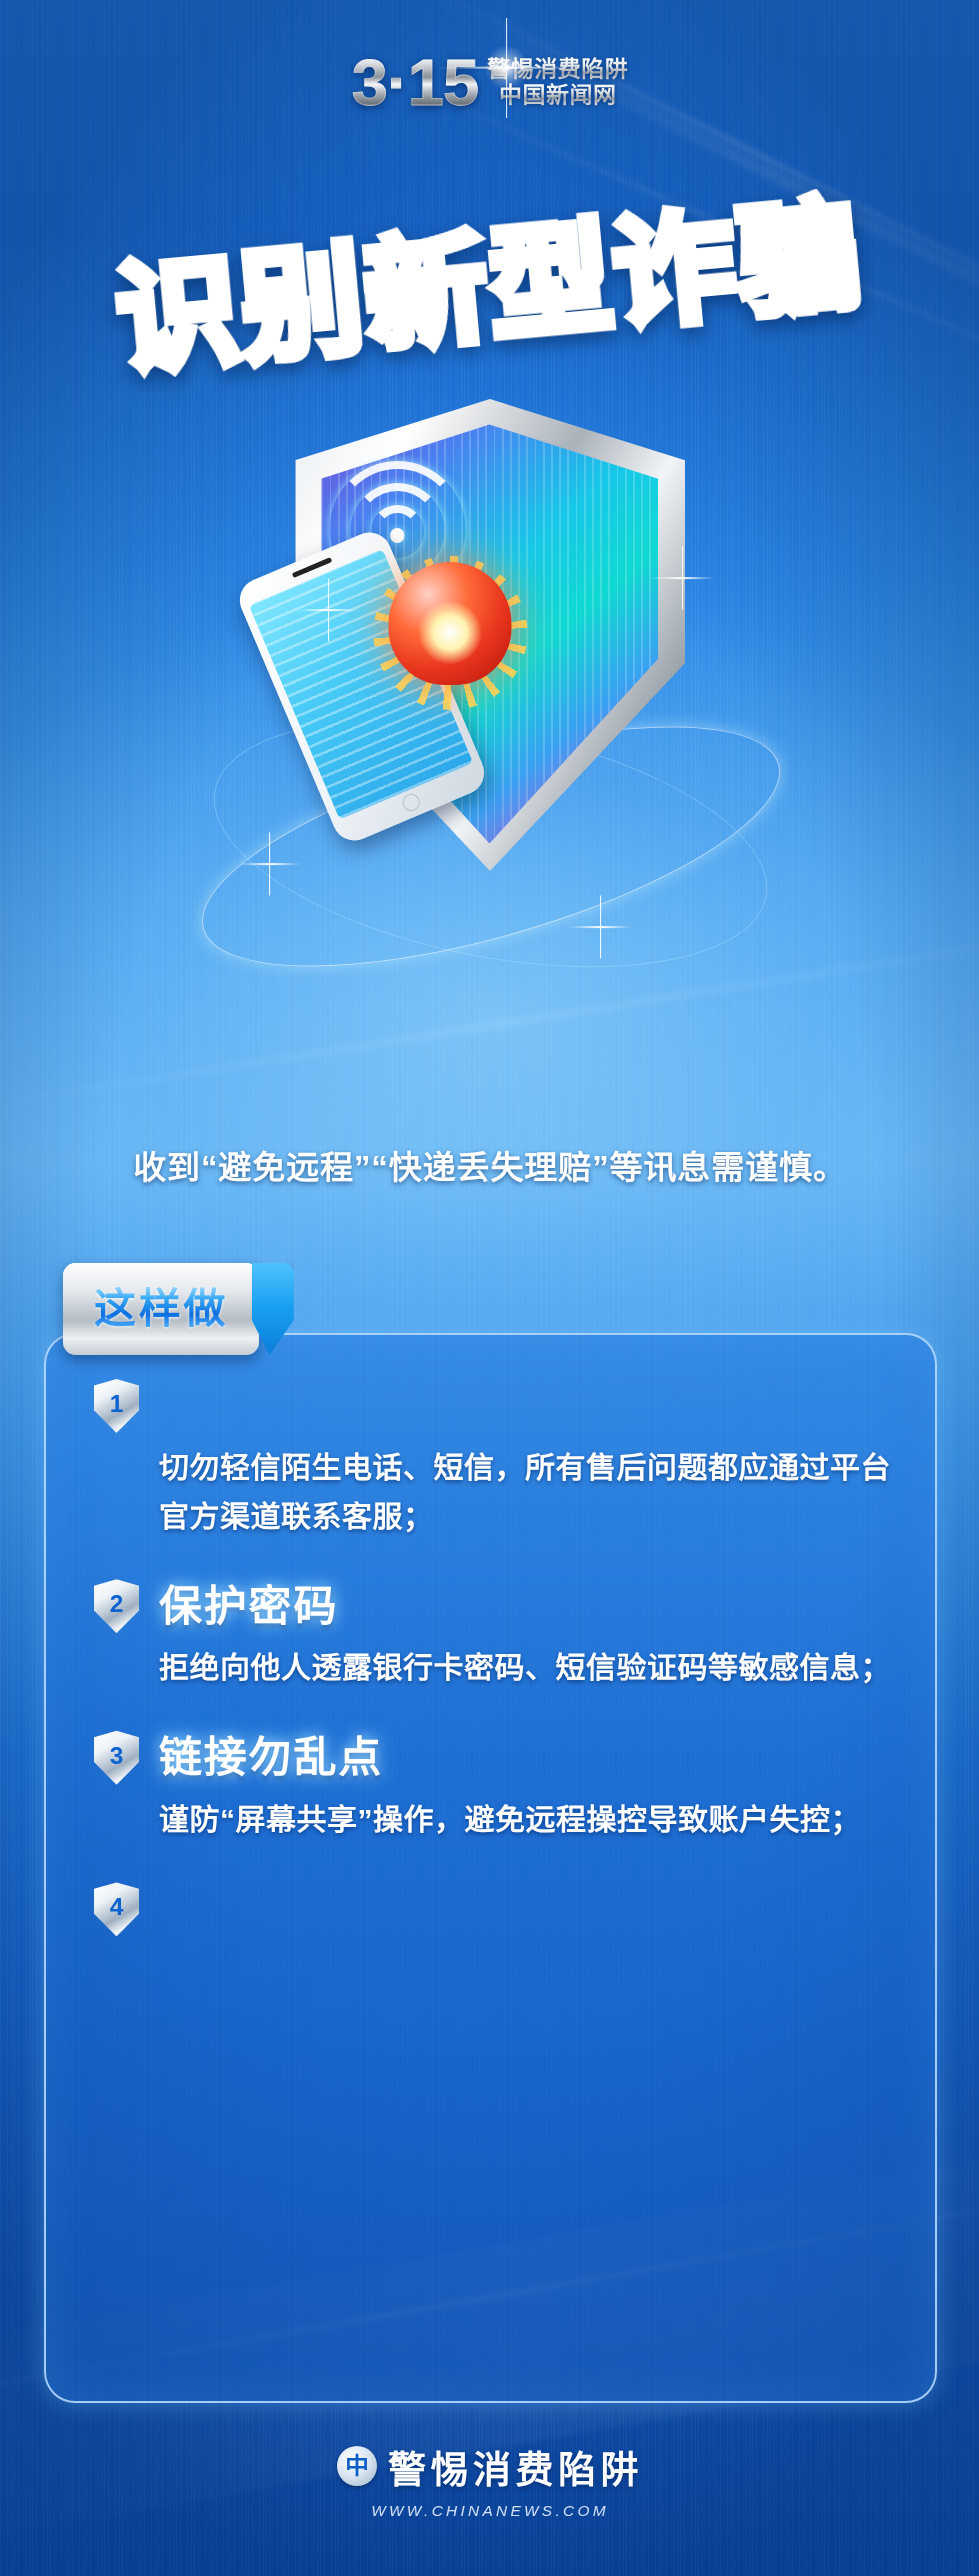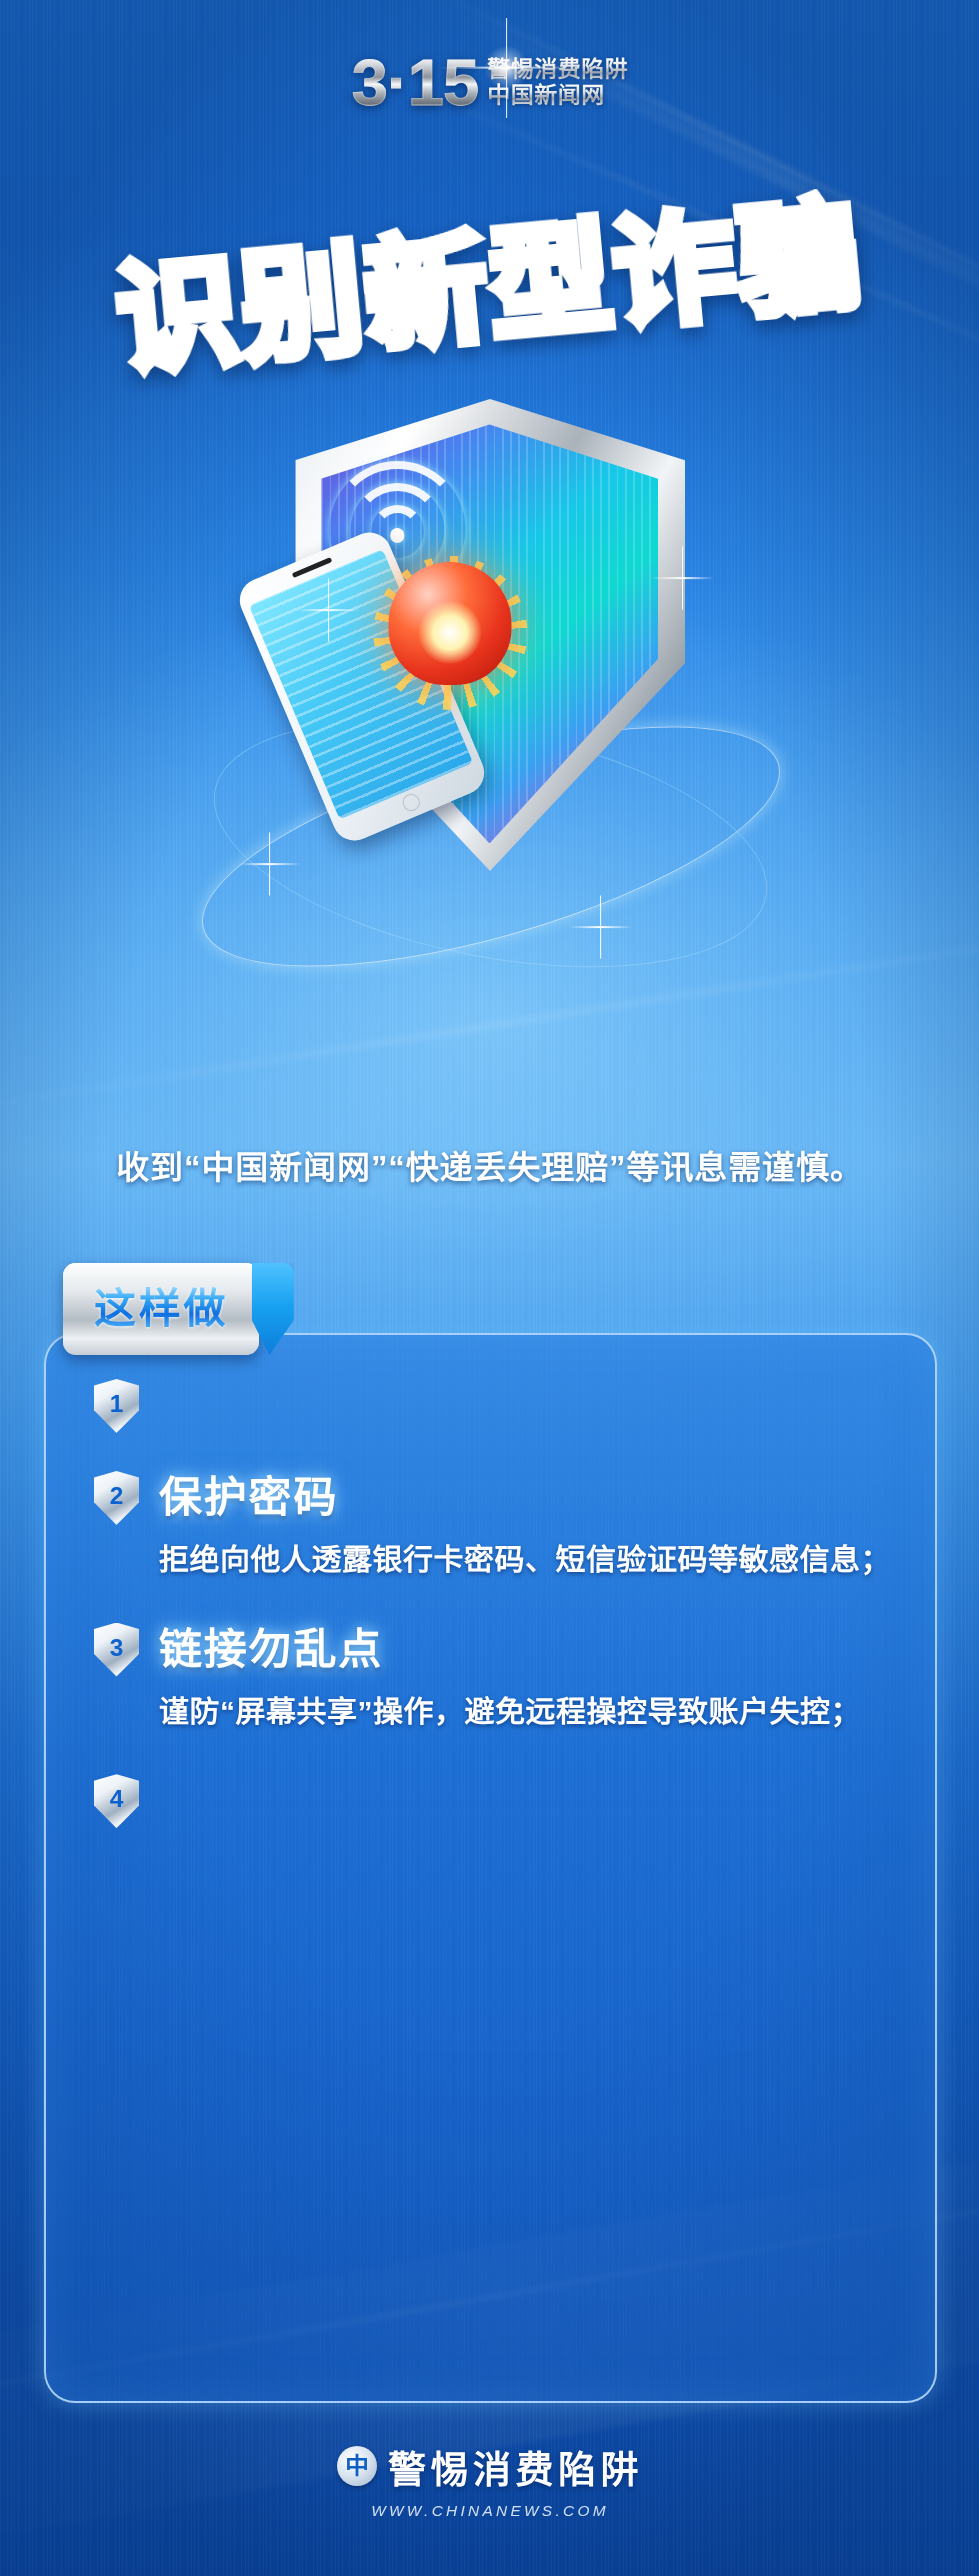--- a/index.html
+++ b/index.html
@@ -25,21 +25,21 @@
   .s3{ left:345px; top:54px;  width:998px; height:3.6px;  transform:rotate(24deg); opacity:.40;}
   .s4{ left:-109px; top:1116px; width:1361px; height:9px; transform:rotate(-9deg); opacity:.22;}
   .s5{ left:-145px; top:2358px; width:1451px; height:200px; transform:rotate(-10deg); opacity:.16; filter:blur(23.6px);}
   .s6{ left:-181px; top:2413px; width:1361px; height:5.4px; transform:rotate(-10deg); opacity:.40;}
   .vign{ position:absolute; inset:0; pointer-events:none;
     background:radial-gradient(ellipse 707px 1361px at 50% 50%, rgba(0,0,0,0) 55%, rgba(2,40,98,.38) 100%);}
   .texture{ position:absolute; inset:0; pointer-events:none; opacity:.10;
     background-image:repeating-linear-gradient(90deg, rgba(255,255,255,.5) 0 0.9px, rgba(0,0,0,0) 0.9px 3.6px);}
 
   
-  .header{ position:absolute; top:53px; left:0; width:100%; display:flex; justify-content:center; align-items:flex-end; gap:9px; z-index:6;}
+  .header{ position:absolute; top:53px; left:0; width:100%; display:flex; justify-content:center; align-items:flex-end; gap:9px; z-index:6;text-align:center;}
   .logo315{
     font-size:65px; font-weight:bold; letter-spacing:-0.9px; line-height:.92;
     background:linear-gradient(180deg,#ffffff 0%,#d9dde2 18%,#8b9199 40%,#f4f6f8 52%,#aeb4bb 66%,#6e747c 84%,#cfd4d9 100%);
     -webkit-background-clip:text; background-clip:text; color:transparent;
     -webkit-text-stroke:0.9px rgba(255,255,255,.35);
     filter:drop-shadow(0 2.7px 4.5px rgba(0,20,60,.55));
   }
   .slogan{ display:flex; flex-direction:column; justify-content:flex-end; padding-bottom:4.5px;}
   .slogan span{
     font-size:23px; font-weight:bold; line-height:1.12; letter-spacing:0.5px;
@@ -244,37 +244,38 @@
       <div class="rays"></div>
       <div class="dome"></div>
       <div class="core"></div>
     </div>
     <div class="sparkle sp1"></div>
     <div class="sparkle sp2"></div>
     <div class="sparkle sp3"></div>
     <div class="sparkle sp4"></div>
   </div>
 
-  <div class="caption">收到“中国新闻网”“快递丢失理赔”等讯息需谨慎。</div>
+  <div class="caption">收到“避免远程”“快递丢失理赔”等讯息需谨慎。</div>
 
   <div class="tab">
     <div class="tab-body">
       <span>这样做</span>
     </div>
     <div class="tab-tail"></div>
   </div>
 
   <div class="card"></div>
   <div class="list" id="tips-list">
       <div class="item">
         <div class="item-head">
           <div class="badge">
             <b>1</b>
           </div>
         </div>
+        <div class="item-body">切勿轻信陌生电话、短信，所有售后问题都应通过平台官方渠道联系客服；</div>
       </div>
       <div class="item">
         <div class="item-head">
           <div class="badge">
             <b>2</b>
           </div>
           <div class="item-title">保护密码</div>
         </div>
         <div class="item-body">拒绝向他人透露银行卡密码、短信验证码等敏感信息；</div>
       </div>

